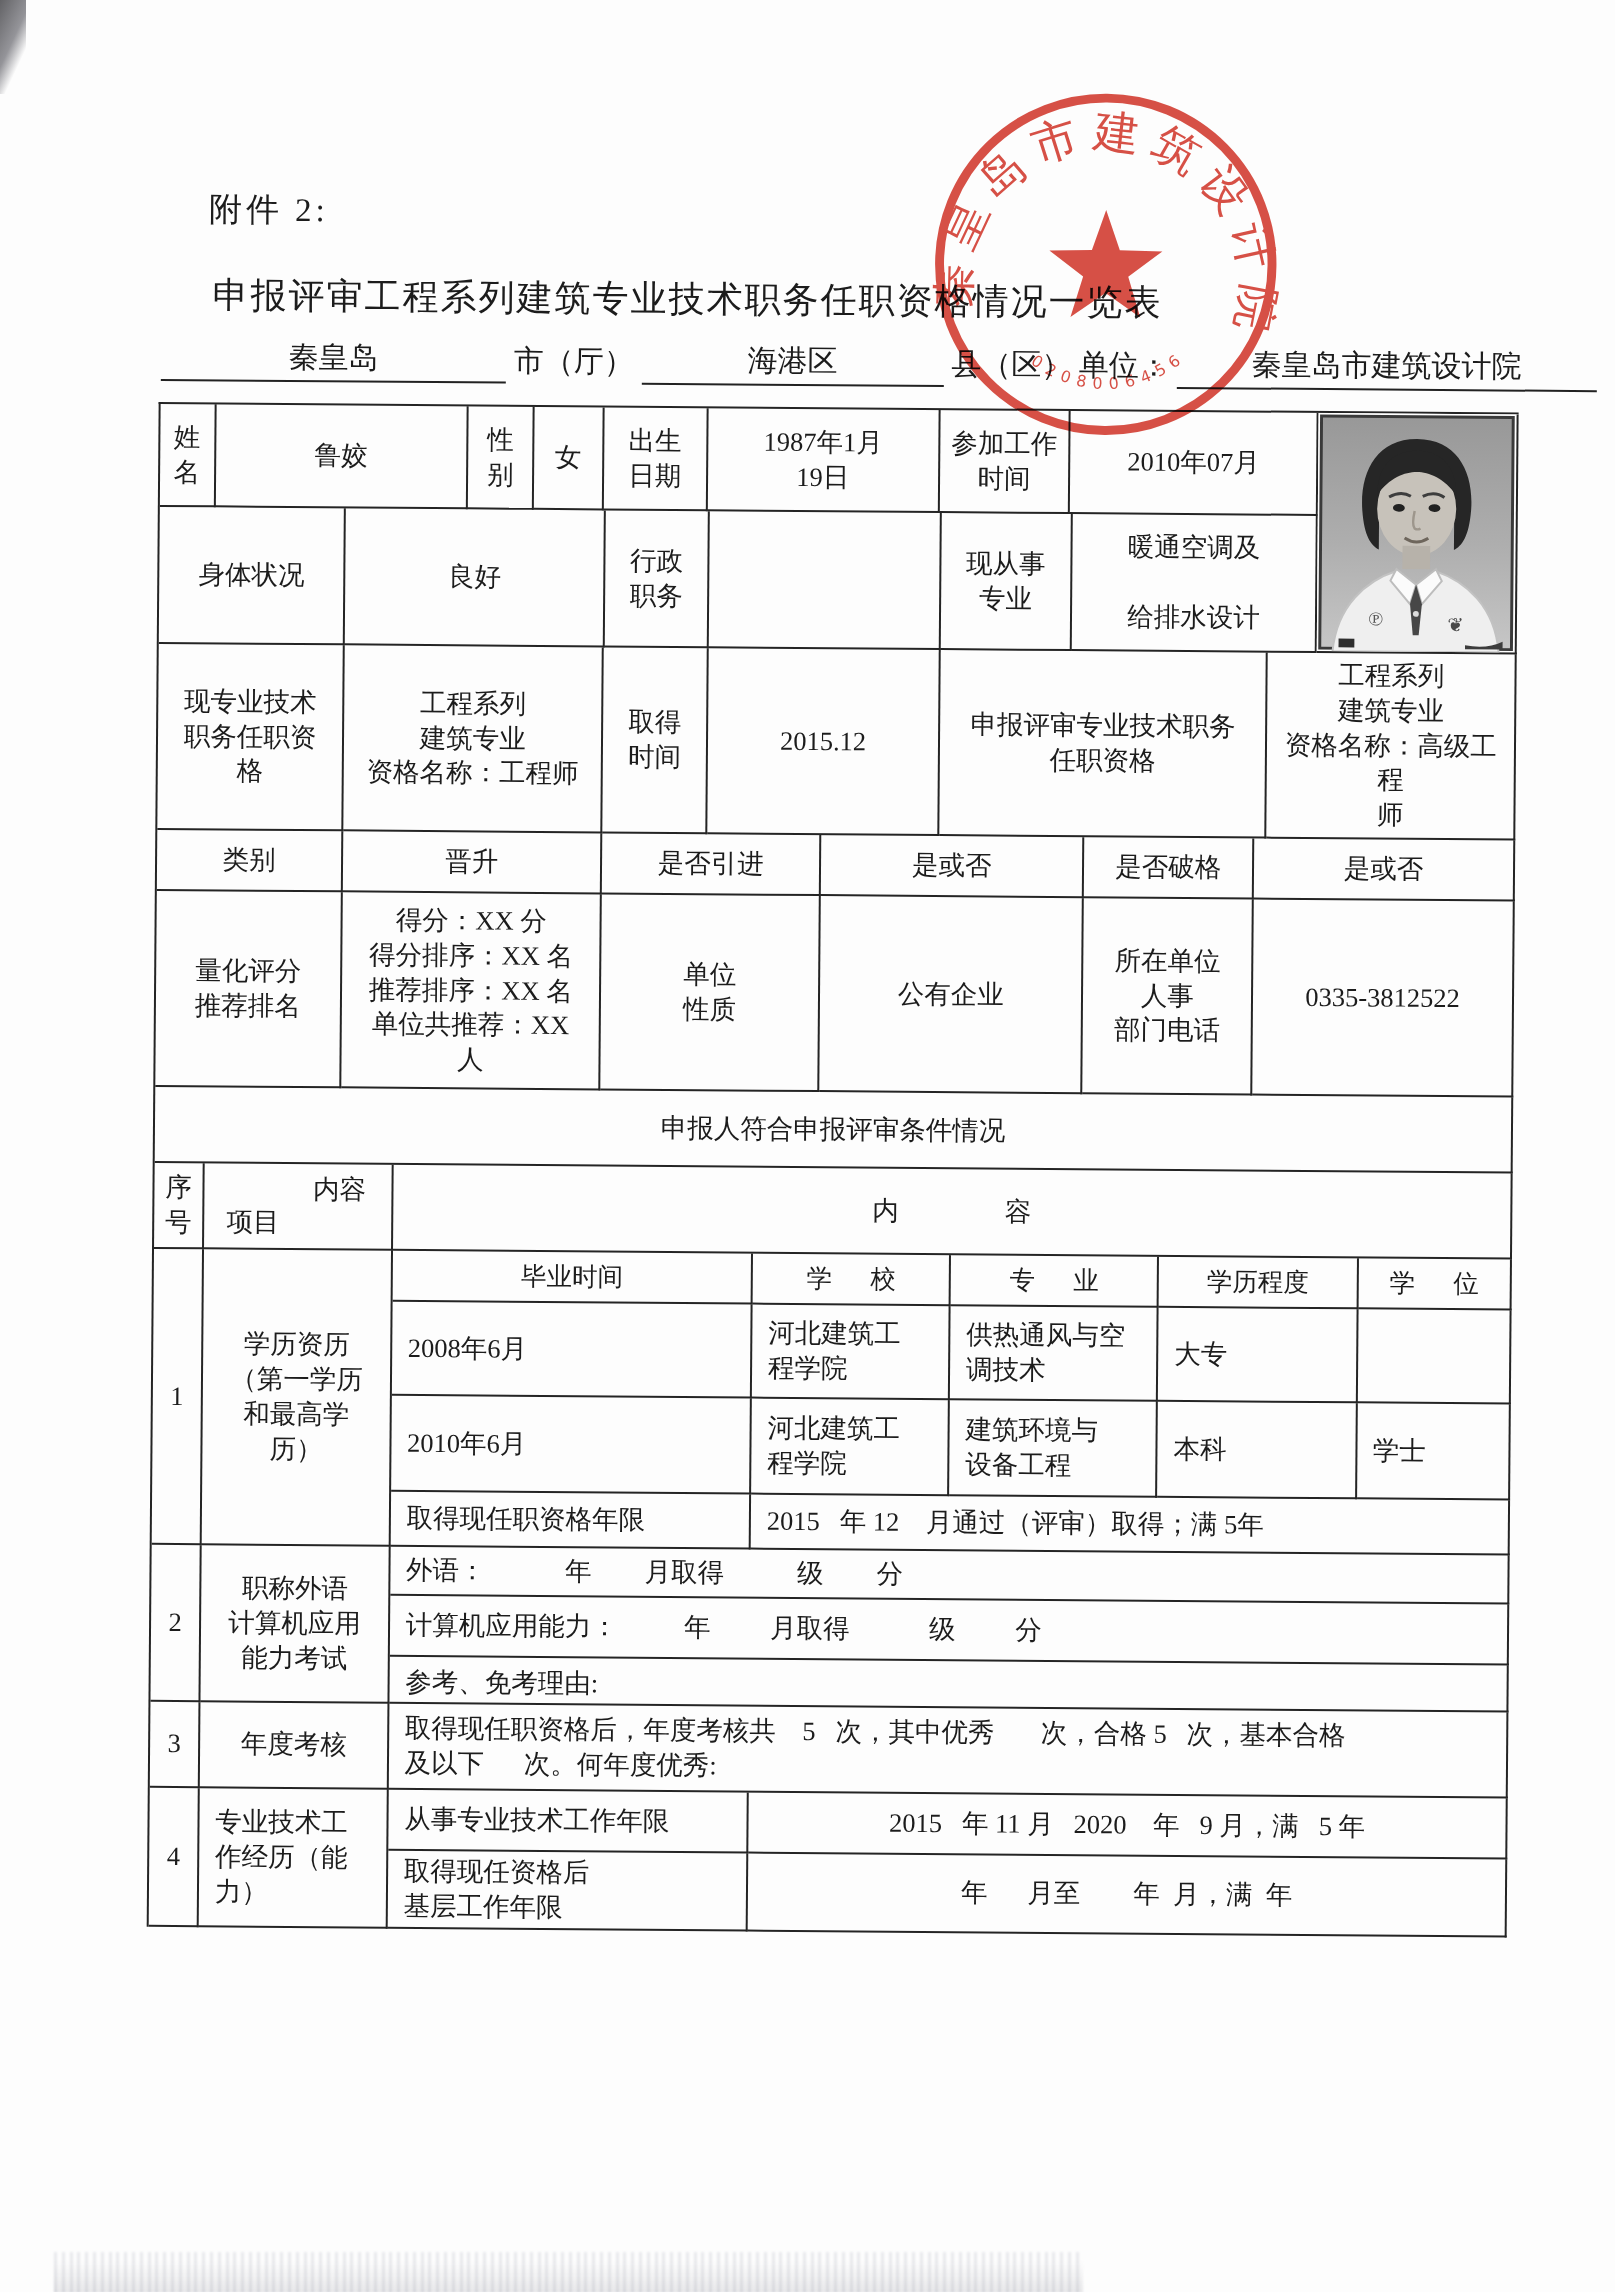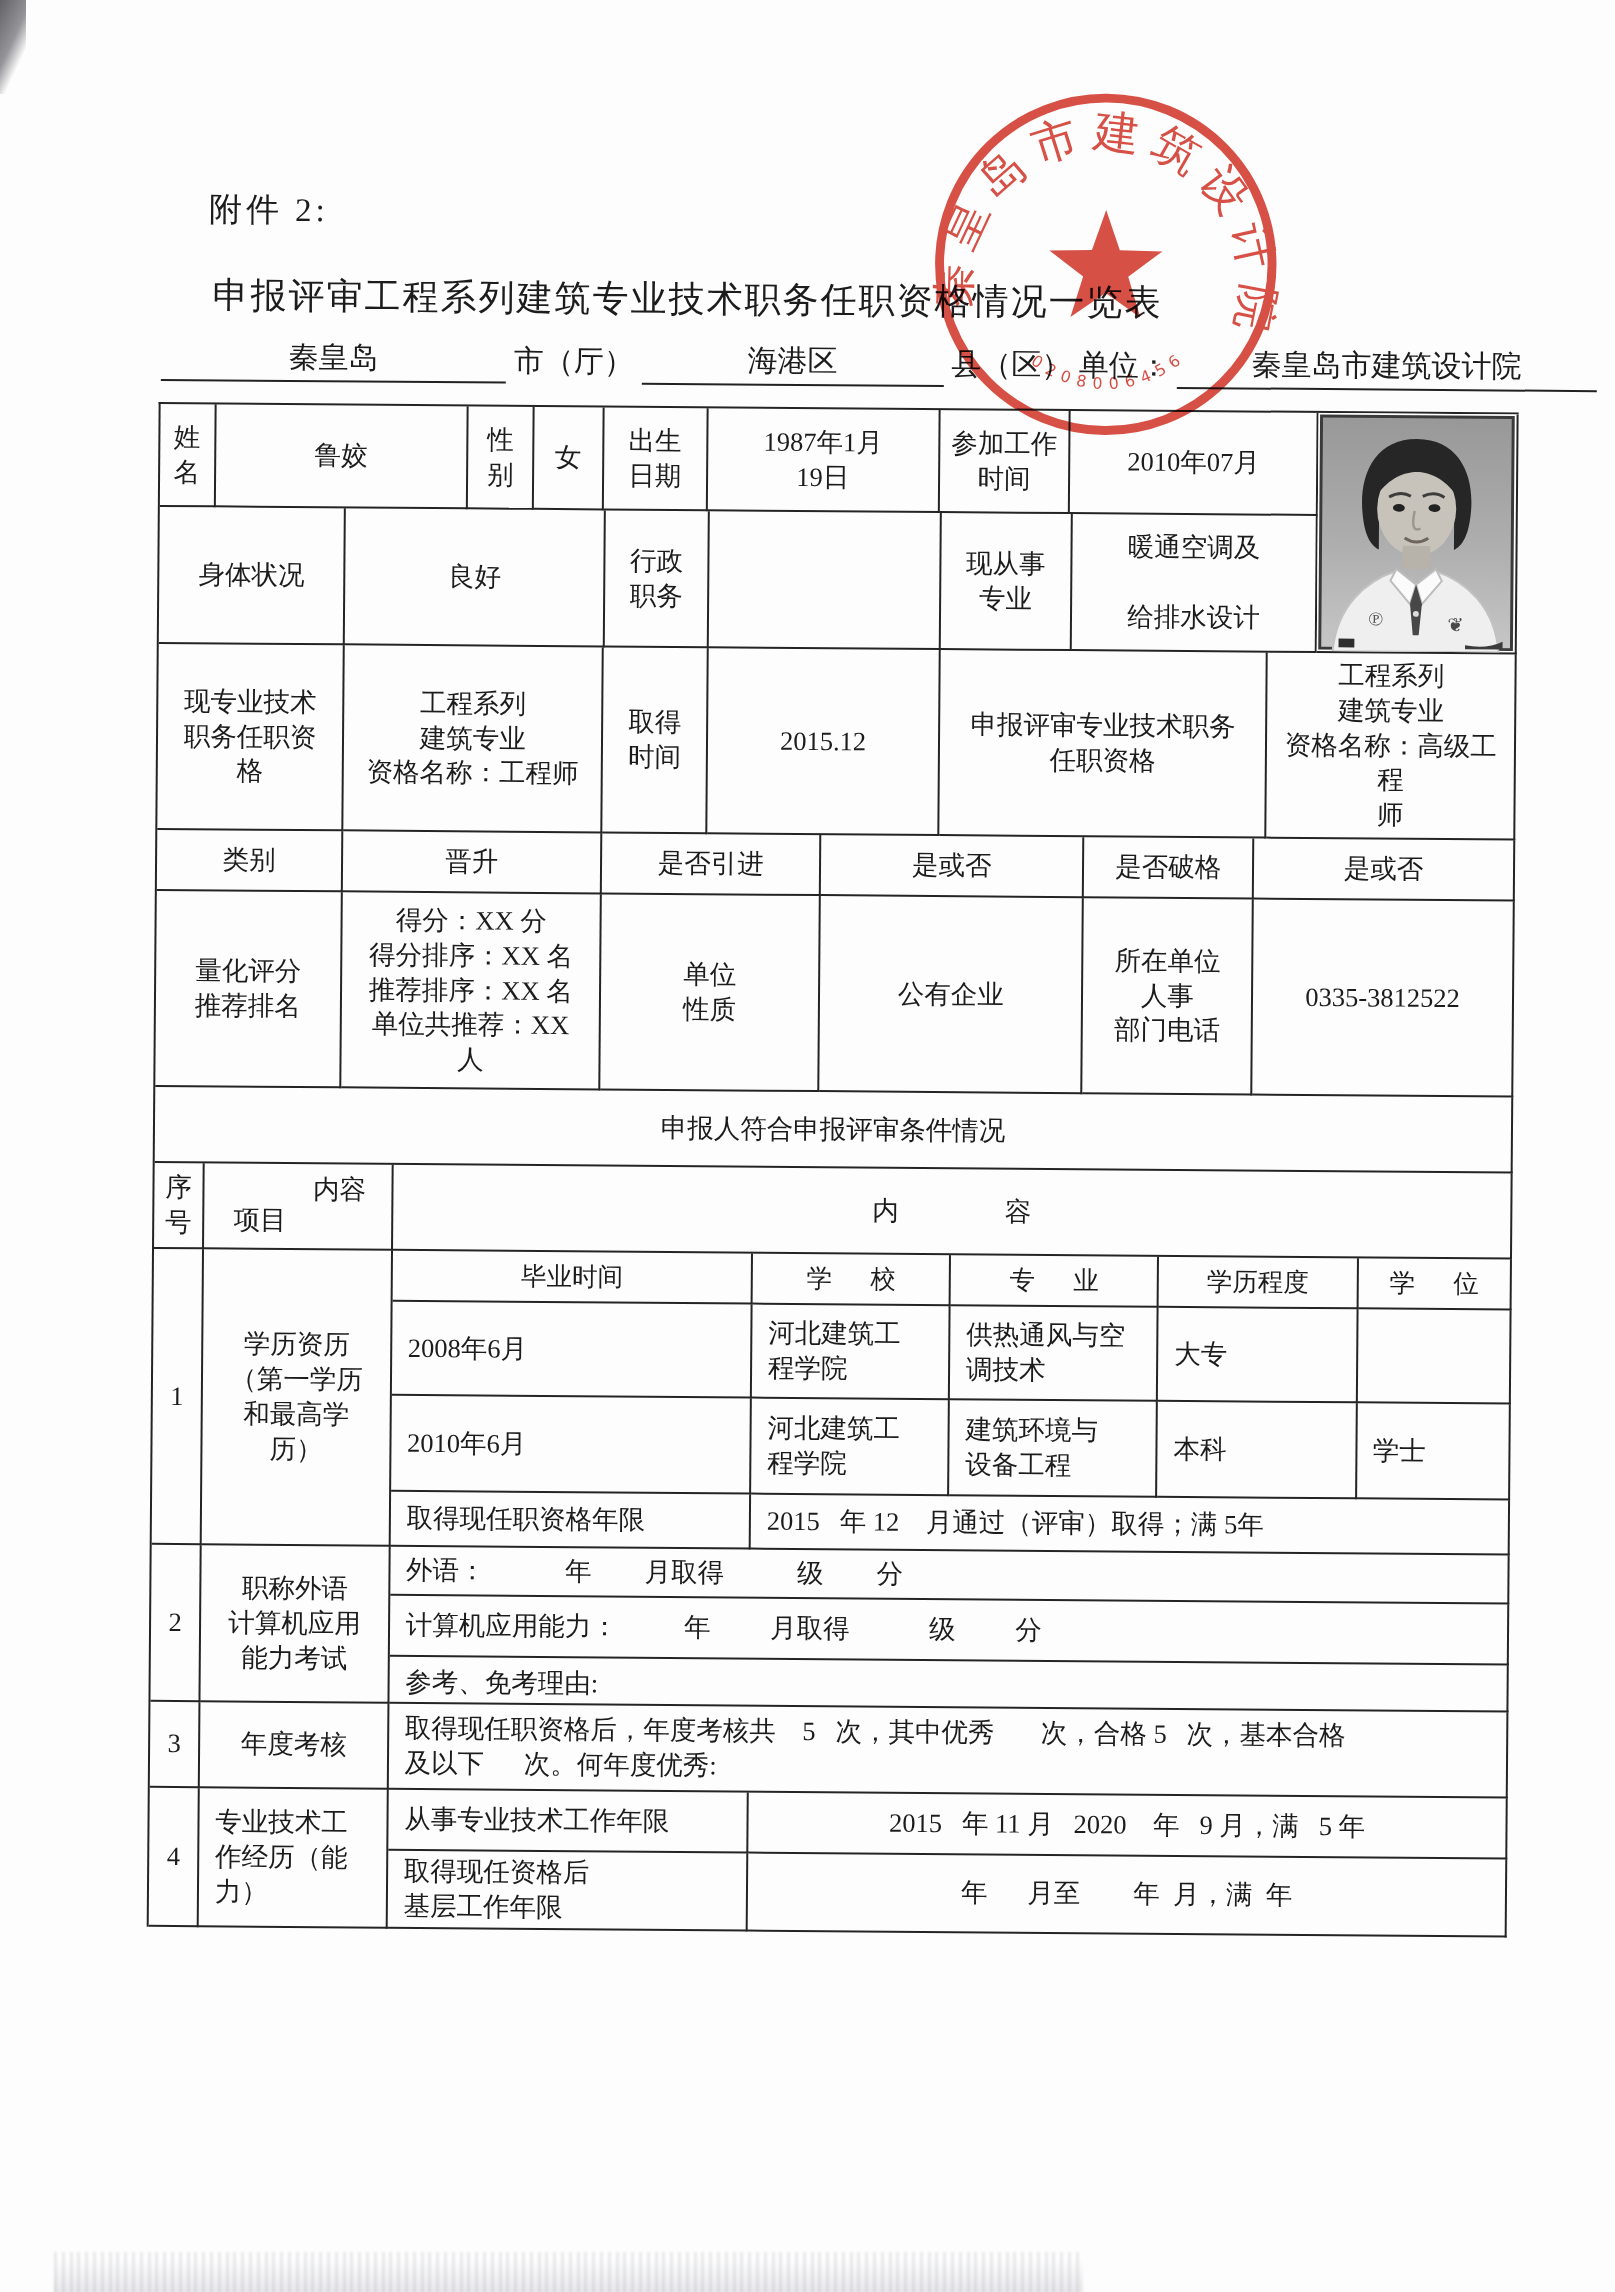--- a/index.html
+++ b/index.html
@@ -28,21 +28,21 @@
     border-right:2.5px solid #242424;border-bottom:2.5px solid #242424;
     display:flex;align-items:center;justify-content:center;
     text-align:center;white-space:pre-wrap;
     padding:2px 5.9px;
   }
   .left{justify-content:flex-start;text-align:left;padding-left:15.7px;}
   .colstack{display:flex;flex-direction:column;}
   .grow{flex:1;}
   .diag{position:relative;}
   .diag .tr{position:absolute;top:7.8px;right:25.5px;}
-  .diag .bl{position:absolute;bottom:7.8px;left:29px;font-family:Liberation Mono, monospace;}
+  .diag .bl{position:absolute;bottom:7.8px;left:22px;}
 
   .photo-cell{padding:0;align-items:stretch;background:#fff;}
   .photo-cell svg{width:100%;height:100%;display:block;}
 
   .stamp{position:absolute;left:913px;top:74px;width:376px;height:376px;
          opacity:.88;mix-blend-mode:multiply;pointer-events:none;}
 
   .corner-mark{position:absolute;left:0;top:0;width:25.5px;height:94px;
     background:linear-gradient(115deg,#3c3c40 0%,#7a7a80 45%,transparent 70%);
     opacity:.8;}

